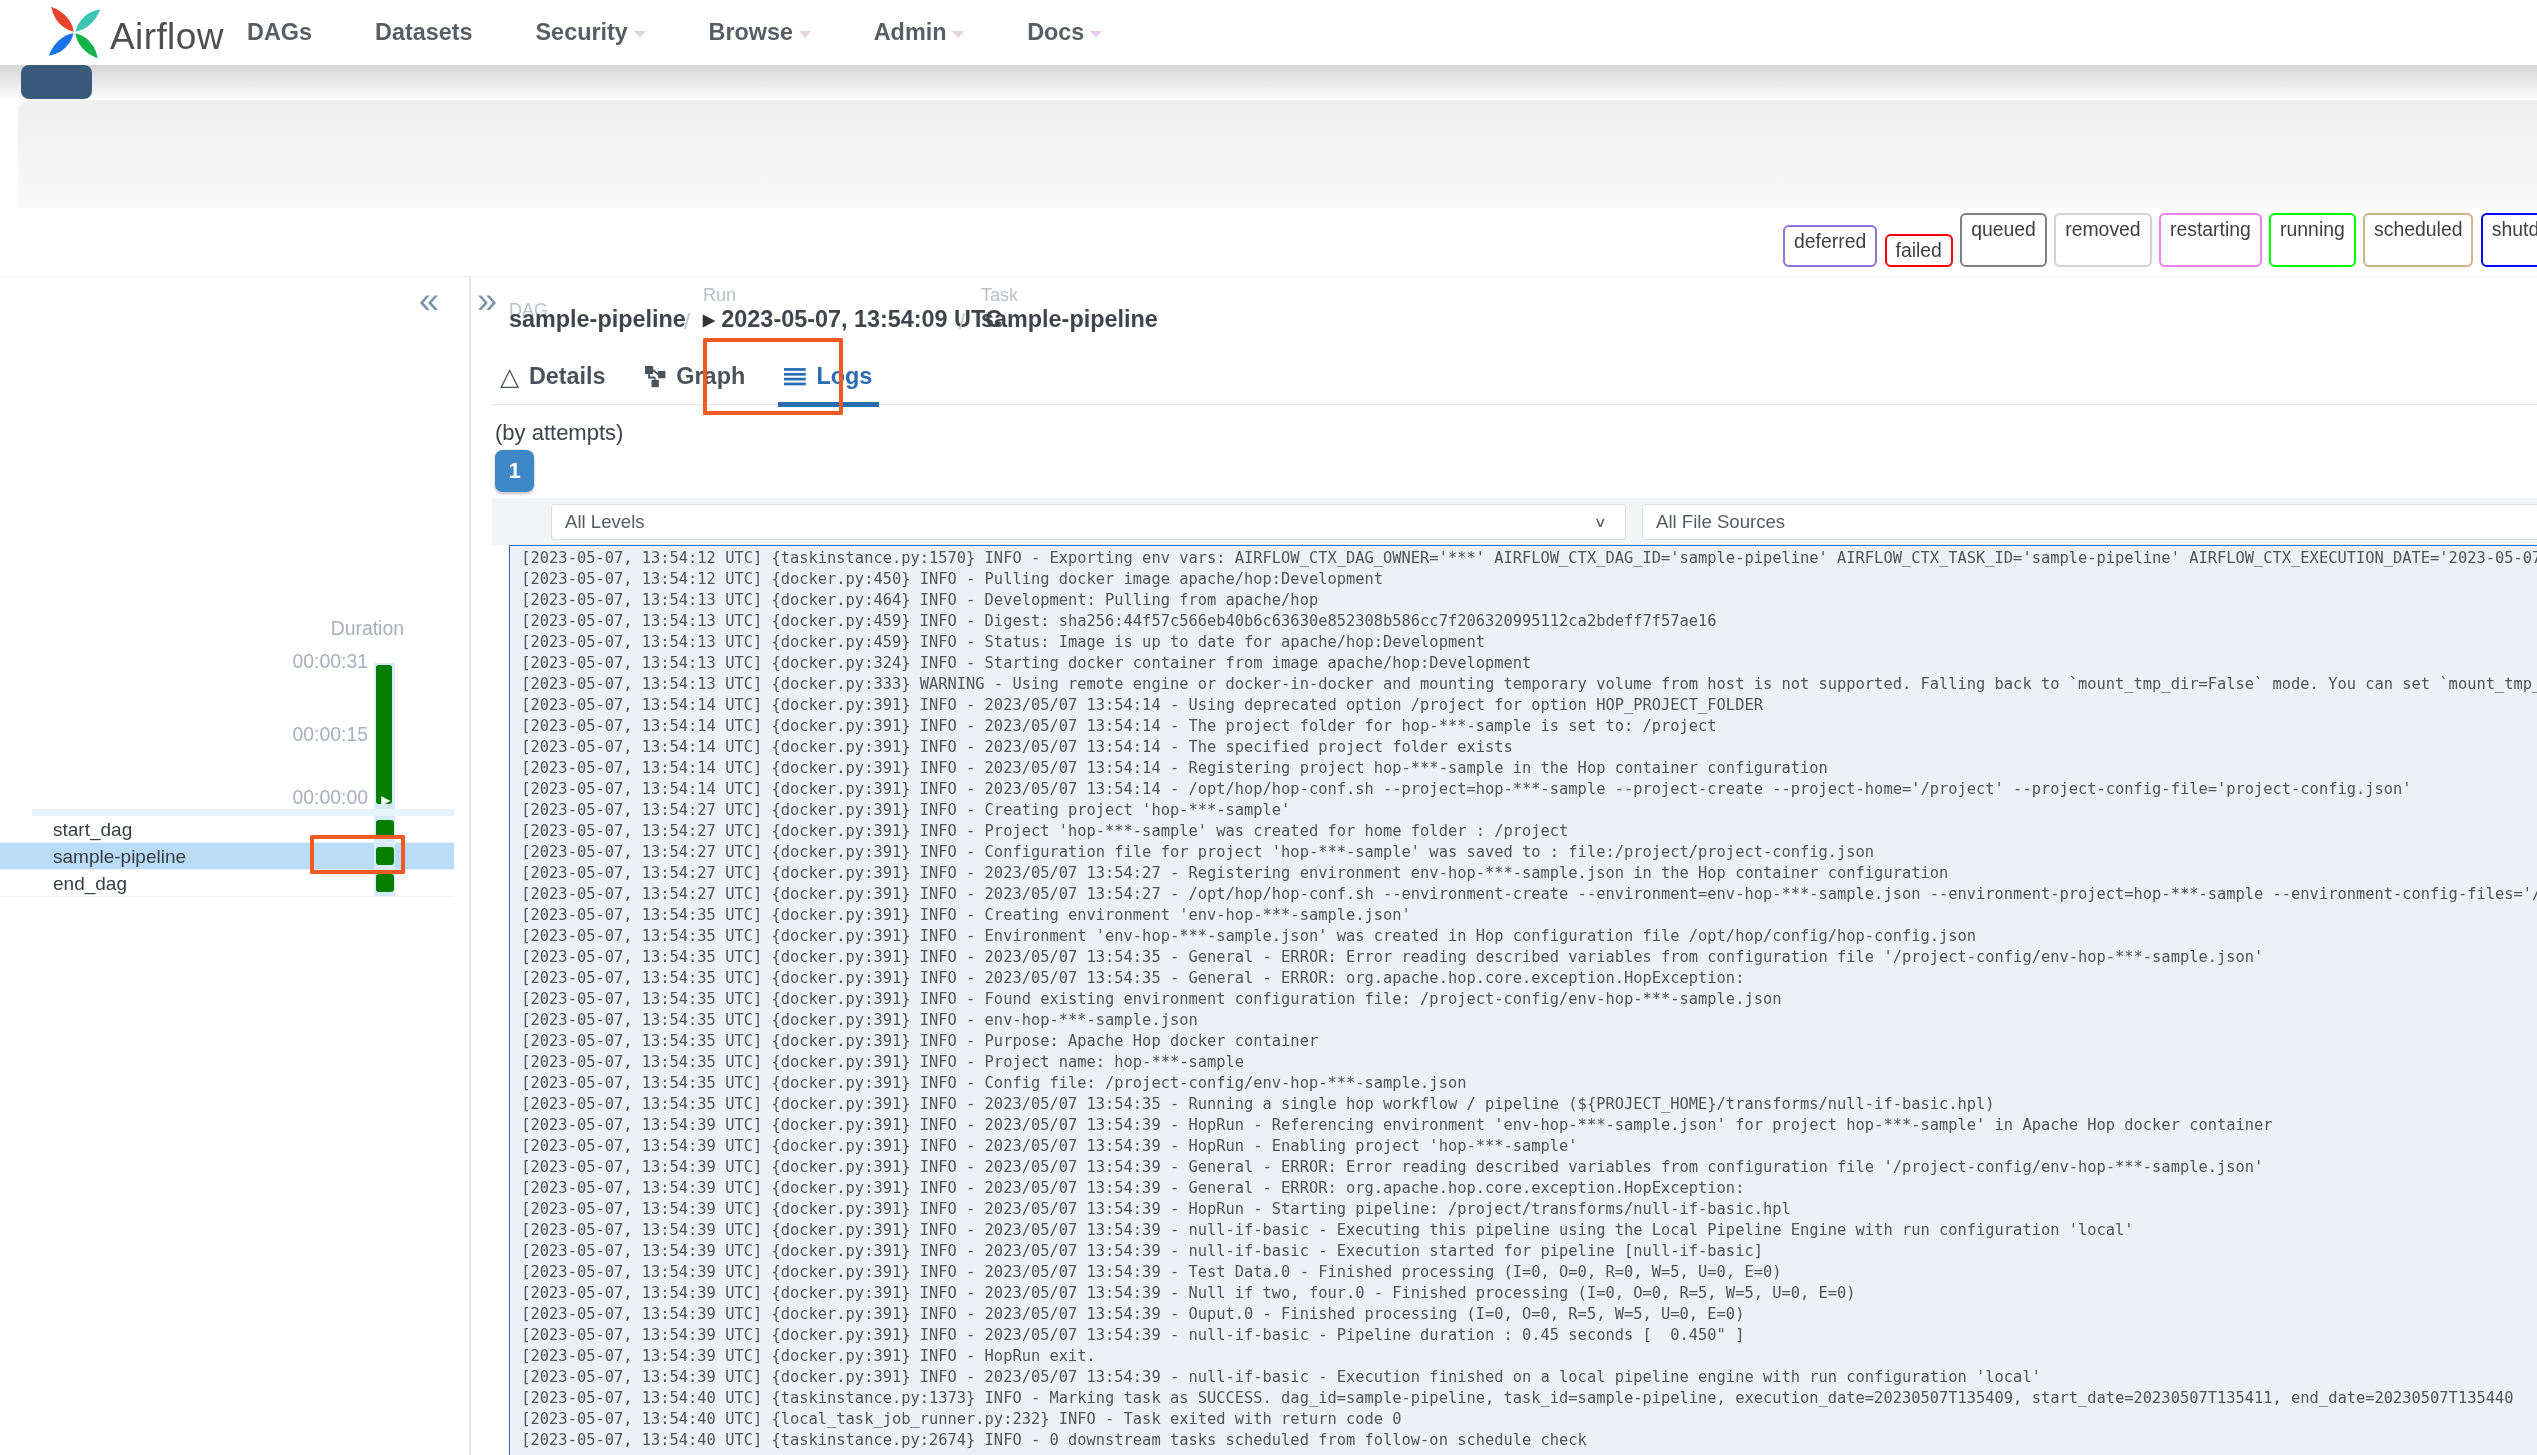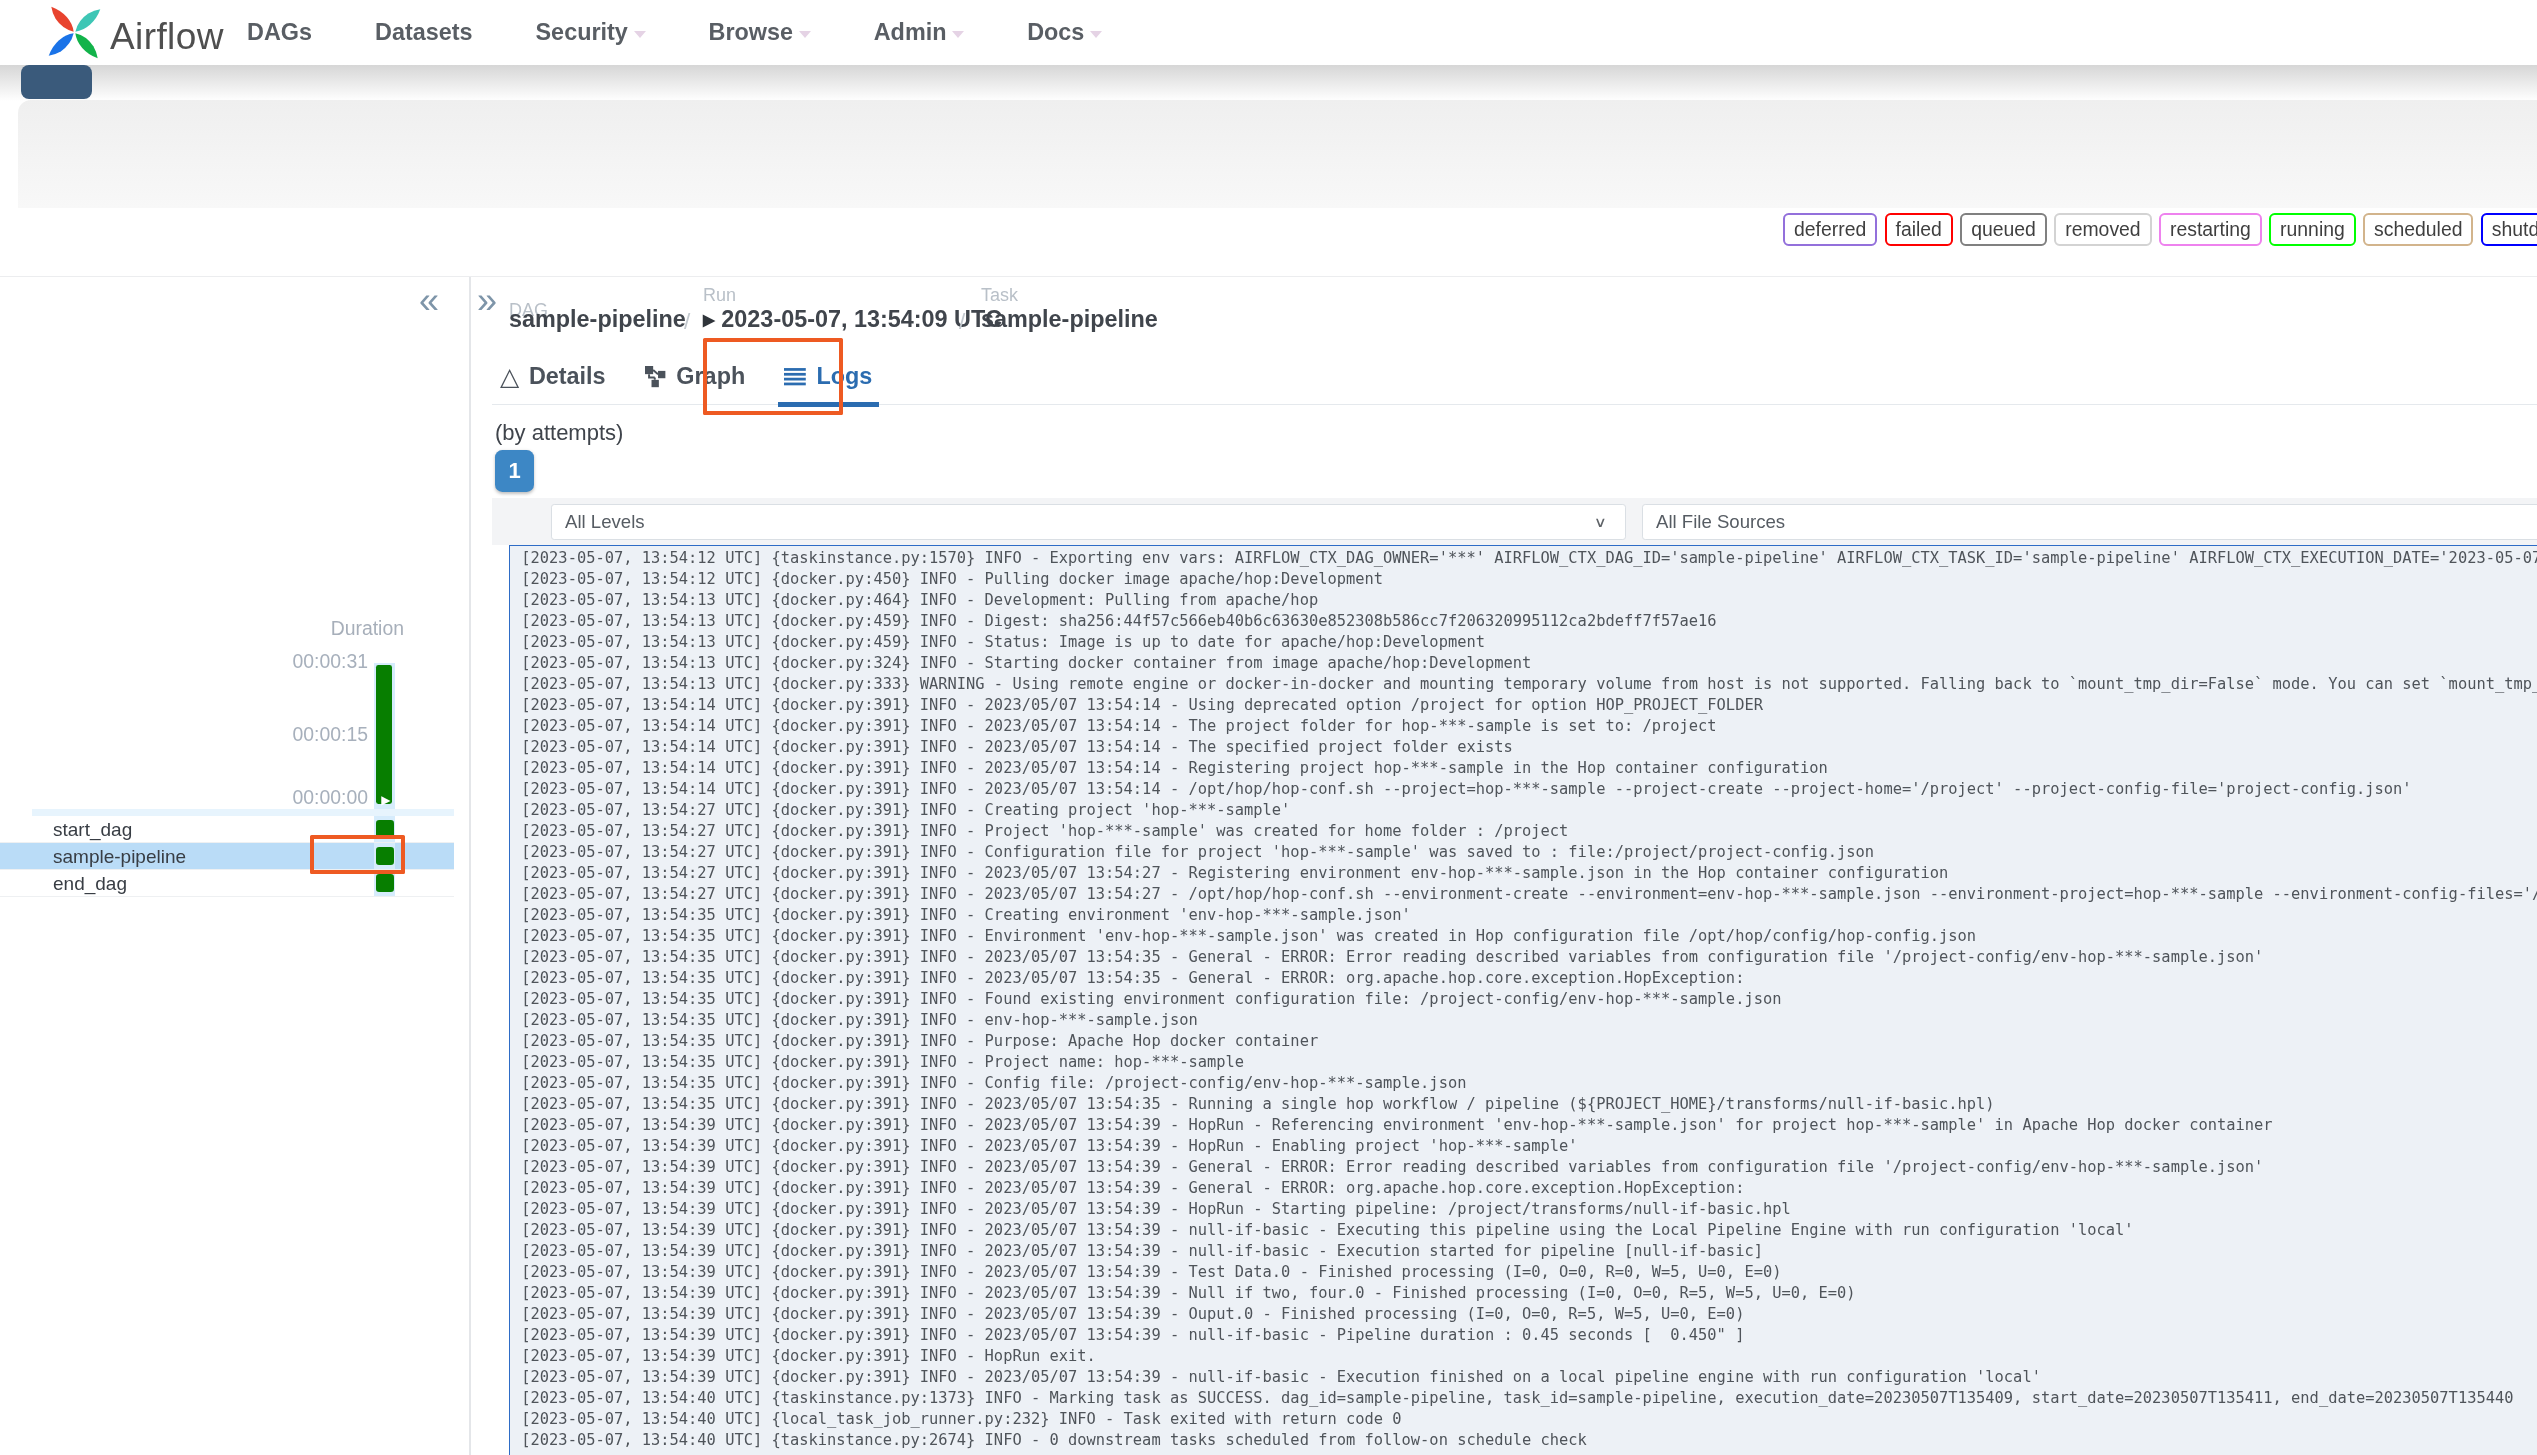--- a/index.html
+++ b/index.html
@@ -168,22 +168,22 @@
     <span class="chev">∨</span>
   </div>
   <div class="ctl select-states">
     <span>All Run States</span>
     <span class="chev">∨</span>
   </div>
   <div class="clear-filters">Clear Filters</div>
 
   <div class="badges-row">
 
-  <span class="badge" style="border-color: rgb(147, 112, 219);">deferred</span>
-      <span class="badge" style="border-color: rgb(255, 0, 0);">failed</span>
+  <span class="badge" style="border-color: rgb(147, 112, 219); margin-top: 12px;">deferred</span>
+      <span class="badge" style="border-color: rgb(255, 0, 0); margin-top: 21px;">failed</span>
       <span class="badge" style="border-color: rgb(128, 128, 128);">queued</span>
       <span class="badge" style="border-color: rgb(211, 211, 211);">removed</span>
       <span class="badge" style="border-color: rgb(238, 130, 238);">restarting</span>
       <span class="badge" style="border-color: rgb(0, 255, 0);">running</span>
       <span class="badge" style="border-color: rgb(210, 180, 140);">scheduled</span>
       <span class="badge" style="border-color: rgb(0, 0, 255);">shutdown</span>
     </div>
 
   <div class="hairline-top"></div>
 

